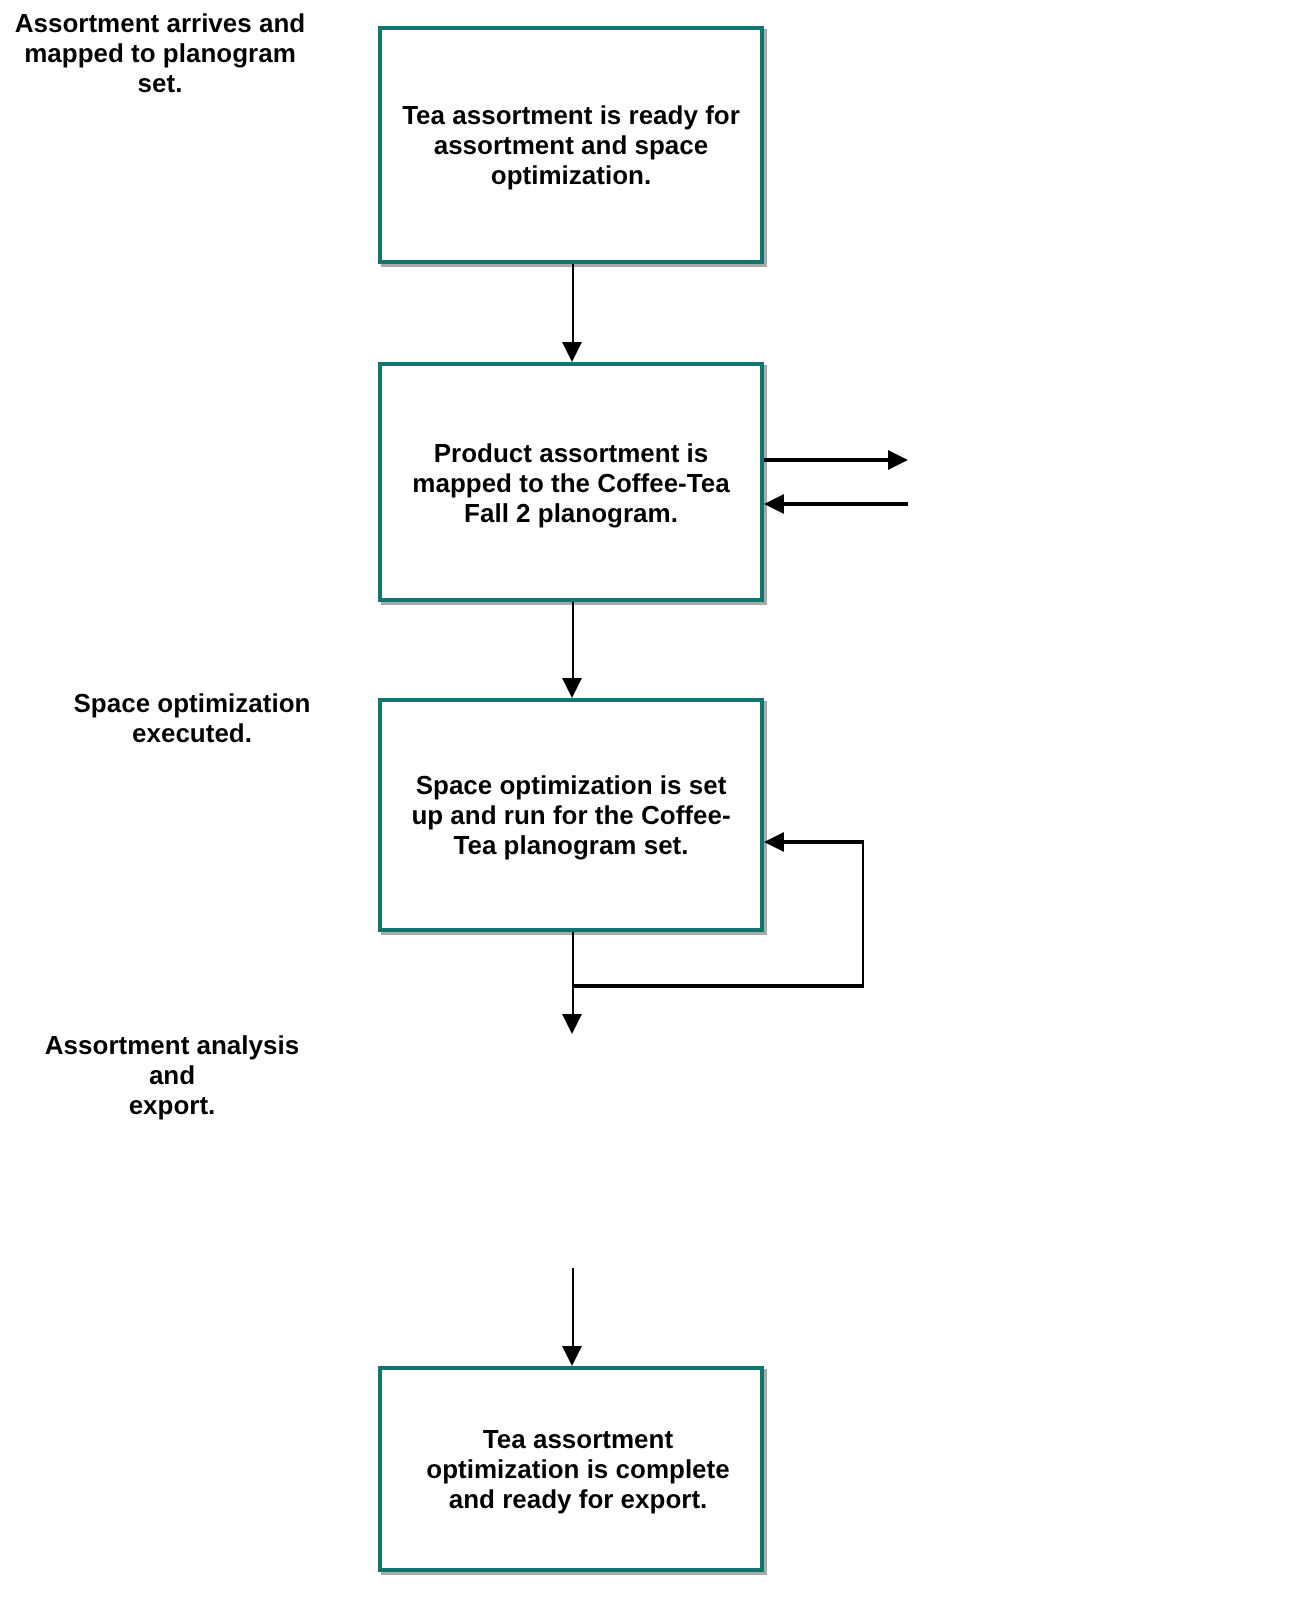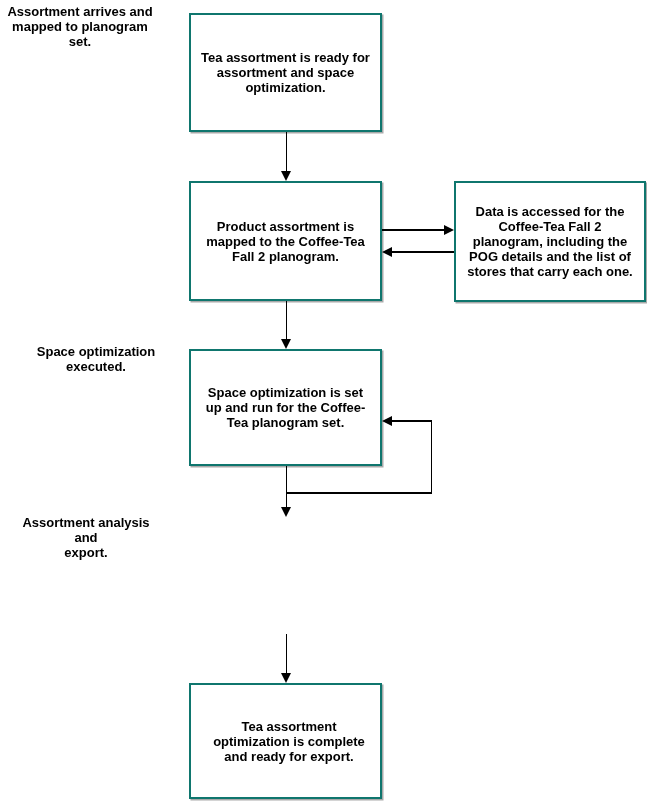--- a/index.html
+++ b/index.html
@@ -58,29 +58,24 @@
 executed.</div>
   <div class="side-label" style="left:0; top:515px; width:160px;padding-left:12px;">Assortment analysis and
 export.</div>
 
   <div class="fc-box" style="left:189px; top:13px;  width:193px; height:119px;">Tea assortment is ready for
 assortment and space
 optimization.</div>
   <div class="fc-box" style="left:189px; top:181px; width:193px; height:120px;">Product assortment is
 mapped to the Coffee-Tea
 Fall 2 planogram.</div>
-  <div class="fc-box" style="left:454px; top:181px; width:192px; height:121px;">Data is accessed for the
-Coffee-Tea Fall 2
-planogram, including the
-POG details and the list of
-stores that carry each one.</div>
   <div class="fc-box" style="left:189px; top:349px; width:193px; height:117px;">Space optimization is set
 up and run for the Coffee-
 Tea planogram set.</div>
-  <div class="fc-box" style="left:189px; top:683px; width:193px; height:116px;padding-left:12px;">Tea assortment
+  <div class="fc-box" style="left:189px; top:683px; width:193px; height:103px;padding-left:12px;">Tea assortment
 optimization is complete
 and ready for export.</div>
 
   <div class="line vline" style="left:285.5px; top:132px; height:40px;"></div>
   <div class="ah ah-down" style="left:281px; top:171px;"></div>
 
   <div class="line vline" style="left:285.5px; top:301px; height:39px;"></div>
   <div class="ah ah-down" style="left:281px; top:339px;"></div>
 
   <div class="line vline" style="left:285.5px; top:466px; height:42px;"></div>

